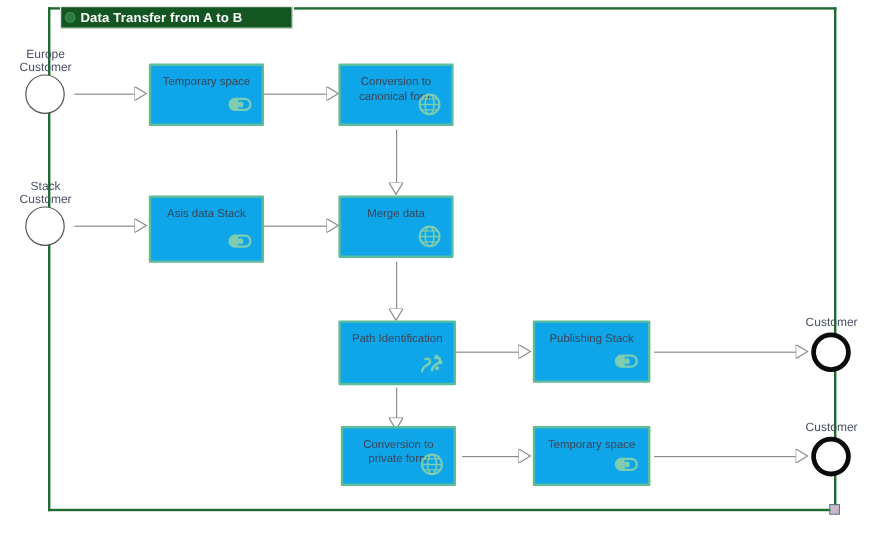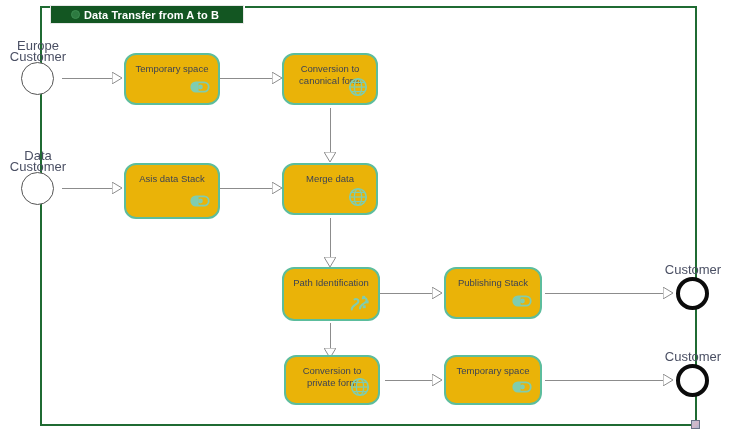--- a/index.html
+++ b/index.html
@@ -49,21 +49,21 @@
     position: absolute;
     left: 50px;
     top: 5px;
     width: 194px;
     height: 19px;
     background: #135622;
     border: 1px solid #e8e8e8;
     box-sizing: border-box;
     display: flex;
     align-items: center;
-    padding-left: 20px;
+    padding-left: 3px;
   }
   .pool-title-icon {
     width: 9px;
     height: 9px;
     border-radius: 50%;
     background: #2d7a40;
     border: 1px solid #3c8c50;
     box-sizing: border-box;
     margin-right: 4px;
     flex: 0 0 auto;
@@ -94,33 +94,33 @@
     box-sizing: border-box;
   }
   .event.start {
     border: 1px solid #555555;
   }
   .event.end {
     border: 4px solid #0b0b0b;
   }
   .event-label {
     position: absolute;
-    font-size: 13px;
+    font-size: 10px;
     color: #4a4f63;
     text-align: center;
     line-height: 11px;
     white-space: pre-line;
   }
 
   
   .task {
     position: absolute;
-    background: #eab308;
+    background: #0ea5e9;
     border: 2px solid #5cbd9d;
-    border-radius: 12px;
+    border-radius: 1px;
     box-sizing: border-box;
   }
   .task-label {
     position: absolute;
     left: 0;
     right: 0;
     top: 8px;
     text-align: center;
     font-size: 9.5px;
     color: #3d4354;
@@ -213,21 +213,21 @@
   <div class="conn h" style="left:545px; top:380px; width:120px;"></div>
   <svg class="arrow-svg" style="left:663px; top:374px;" width="12" height="12">
     <polygon points="0,0 10,6 0,12" fill="#ffffff" stroke="#8c8c8c" stroke-width="1"></polygon>
   </svg>
 
   <div class="event start" style="left:21px; top:62px; width:33px; height:33px;"></div>
   <div class="event-label" style="left:0px; top:40px; width:76px;">Europe
 Customer</div>
 
   <div class="event start" style="left:21px; top:172px; width:33px; height:33px;"></div>
-  <div class="event-label" style="left:0px; top:150px; width:76px;">Data
+  <div class="event-label" style="left:0px; top:150px; width:76px;">Stack
 Customer</div>
 
   <div class="event end" style="left:676px; top:277px; width:33px; height:33px;"></div>
   <div class="event-label" style="left:655px; top:264px; width:76px;">Customer</div>
 
   <div class="event end" style="left:676px; top:364px; width:33px; height:33px;"></div>
   <div class="event-label" style="left:655px; top:351px; width:76px;">Customer</div>
 
   <div class="task" style="left:124px; top:53px; width:96px; height:52px;">
     <div class="task-label">Temporary space</div>

